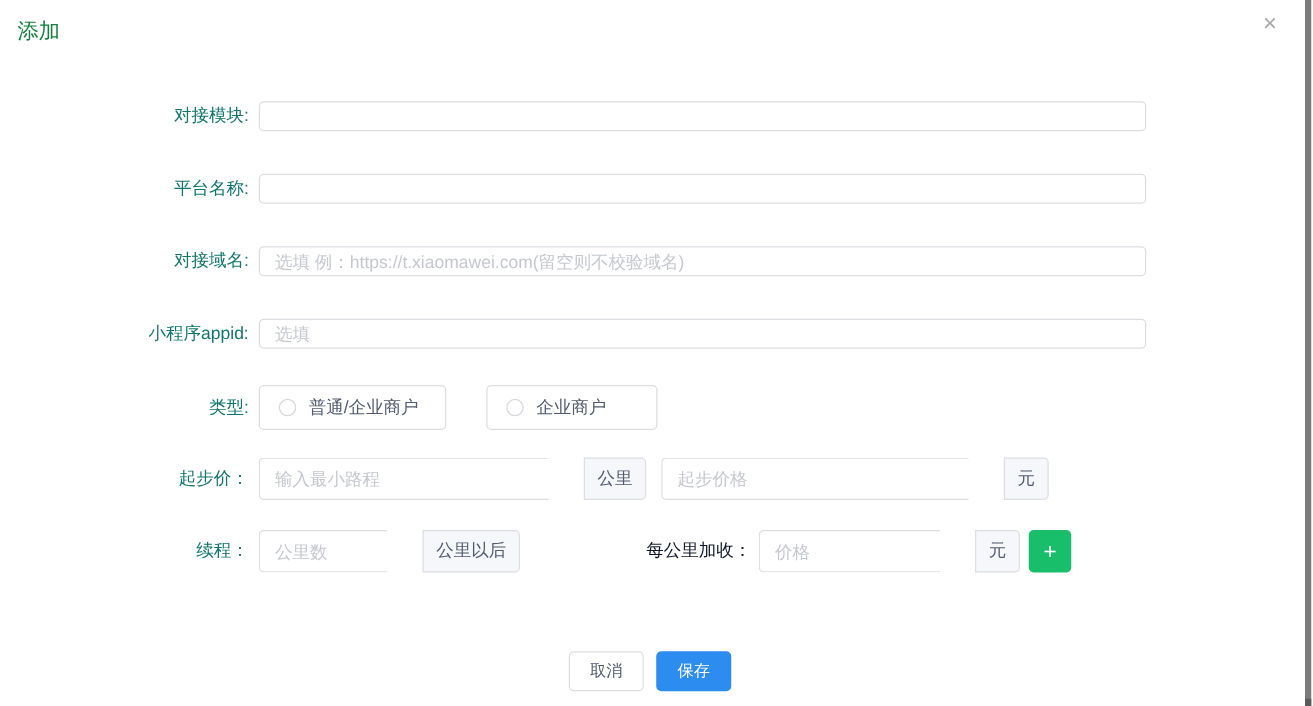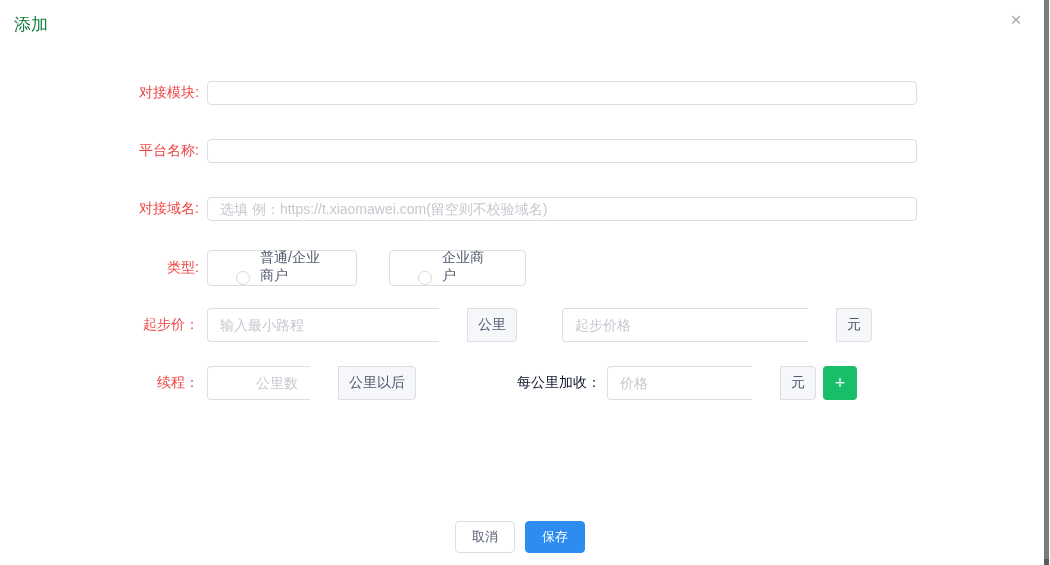--- a/index.html
+++ b/index.html
@@ -32,21 +32,21 @@
 
   .form-row {
     display: flex; align-items: center;
     height: 34px; margin-bottom: 24px;
   }
   .form-row.tall { height: 36px; margin-bottom: 22px; }
 
   .form-label {
     width: 207px; flex: 0 0 207px;
     text-align: right; padding-right: 8px;
-    font-size: 14px; color: #ef4444;
+    font-size: 14px; color: #0f766e;
   }
 
   .text-input {
     height: 24px; width: 710px;
     border: 1px solid #dcdee2; border-radius: 4px;
     padding: 0 12px; font-size: 14px; color: #515a6e;
     outline: none; background: #fff;
     font-family: "Liberation Sans", "DejaVu Sans", sans-serif;
   }
   .text-input::placeholder { color: #c5c8ce; opacity: 1; }
@@ -56,22 +56,22 @@
     border-radius: 4px 0 0 4px; border-right: none; height: 34px;
   }
   .input-append {
     display: flex; align-items: center; justify-content: center;
     background: #f5f7fa; border: 1px solid #dcdee2;
     border-radius: 0 4px 4px 0;
     font-size: 14px; color: #515a6e; padding: 0 10px;
   }
 
   .radio-box {
-    display: flex; align-items: flex-end;
-    height: 36px; padding: 0 28px;
+    display: flex; align-items: center;
+    height: 36px; padding: 0 15px;
     border: 1px solid #dcdee2; border-radius: 4px;
     cursor: pointer; background: #fff;
   }
   .radio-circle {
     width: 14px; height: 14px; border-radius: 50%;
     border: 1px solid #d5d8dd; background: #fff;
     margin-right: 10px; flex: 0 0 14px;
   }
   .radio-label { font-size: 14px; color: #515a6e; }
 
@@ -129,49 +129,53 @@
     <div class="form-row">
       <div class="form-label">平台名称:</div>
       <input class="text-input" type="text" placeholder="" style="">
     </div>
 
     <div class="form-row">
       <div class="form-label">对接域名:</div>
       <input class="text-input" type="text" placeholder="选填 例：https://t.xiaomawei.com(留空则不校验域名)" style="">
     </div>
 
+    <div class="form-row">
+      <div class="form-label">小程序appid:</div>
+      <input class="text-input" type="text" placeholder="选填" style="">
+    </div>
 
     <div class="form-row tall">
       <div class="form-label">类型:</div>
       <div class="radio-box" style="width:150px">
         <span class="radio-circle"></span>
         <span class="radio-label">普通/企业商户</span>
       </div>
       <div class="radio-box" style="width:137px; margin-left:32px">
         <span class="radio-circle"></span>
         <span class="radio-label">企业商户</span>
       </div>
     </div>
 
     <div class="form-row">
       <div class="form-label">起步价：</div>
       <div class="input-group">
         <input class="text-input" style="width: 232px;" type="text" placeholder="输入最小路程">
         <span class="input-append">公里</span>
       </div>
-      <div class="input-group" style="margin-left:45px">
+      <div class="input-group" style="margin-left:12px">
         <input class="text-input" style="width: 246px;" type="text" placeholder="起步价格">
         <span class="input-append">元</span>
       </div>
     </div>
 
     <div class="form-row">
       <div class="form-label">续程：</div>
       <div class="input-group">
-        <input class="text-input" style="width: 103px; text-align: right;" type="text" placeholder="公里数">
+        <input class="text-input" style="width: 103px;" type="text" placeholder="公里数">
         <span class="input-append">公里以后</span>
       </div>
       <div class="sub-label" style="margin-left:101px">每公里加收：</div>
       <div class="input-group" style="margin-left:6px">
         <input class="text-input" style="width: 145px;" type="text" placeholder="价格">
         <span class="input-append">元</span>
       </div>
       <button class="add-btn">+</button>
     </div>
 

